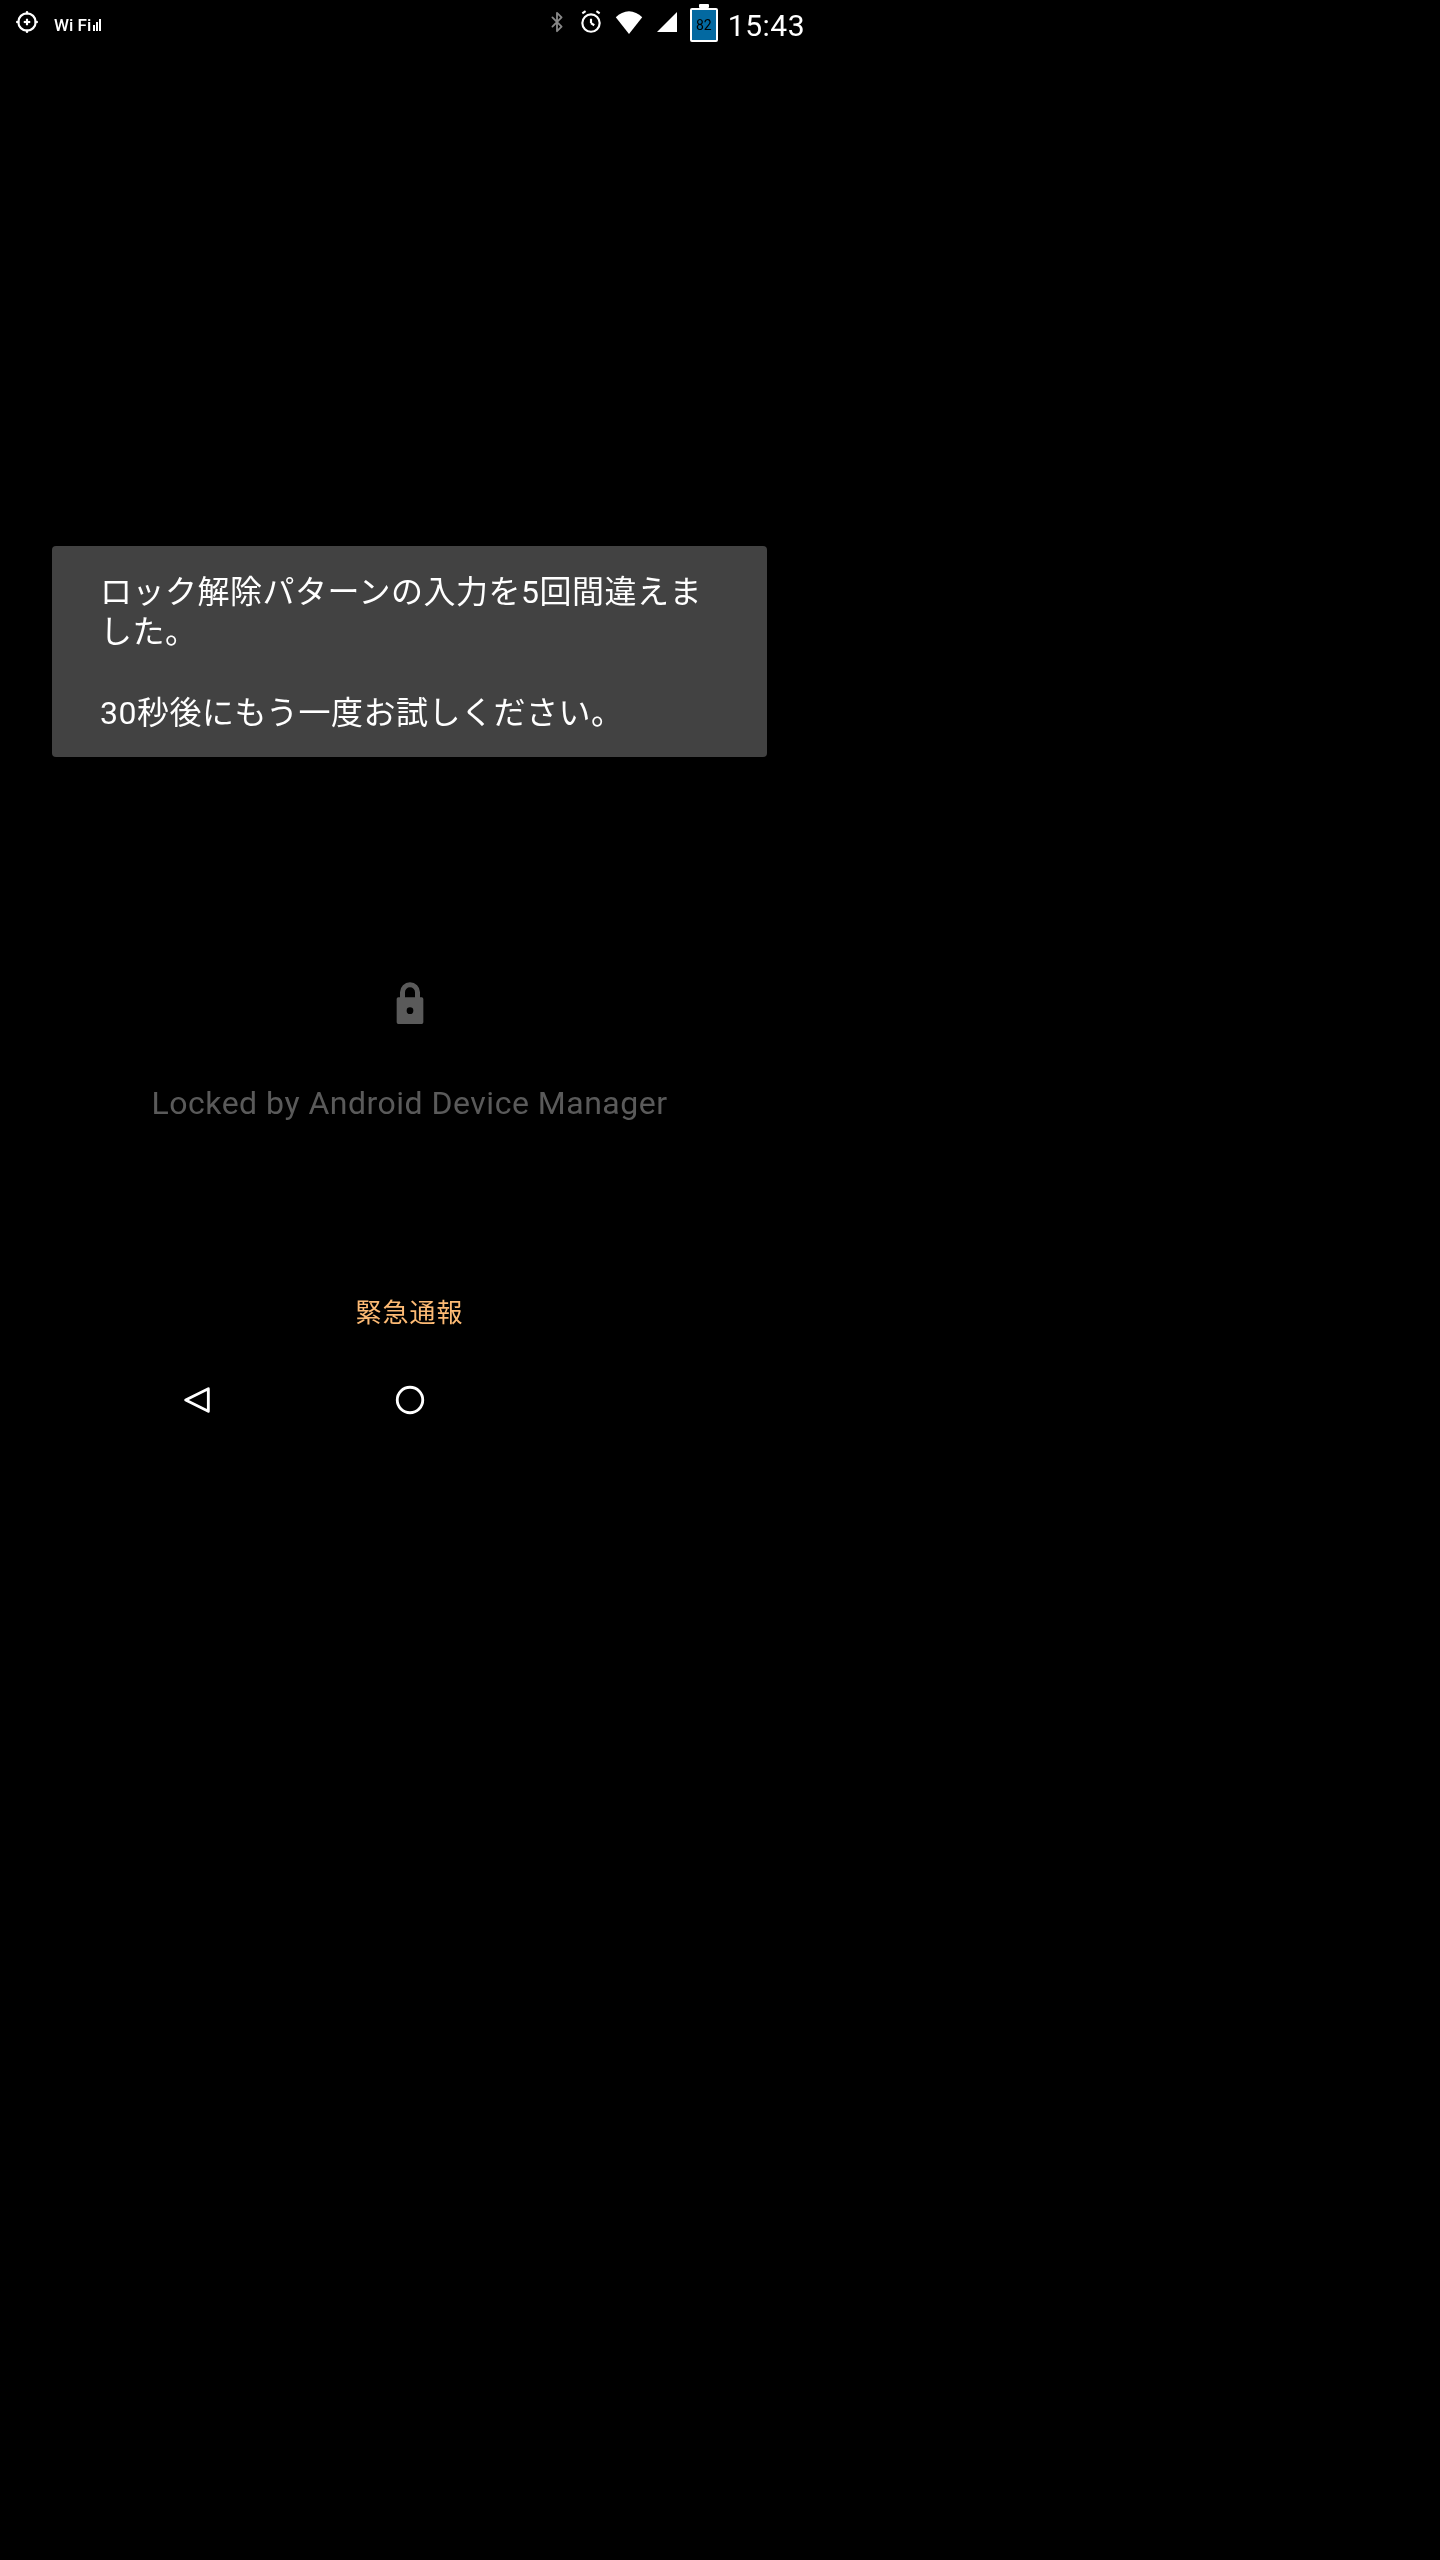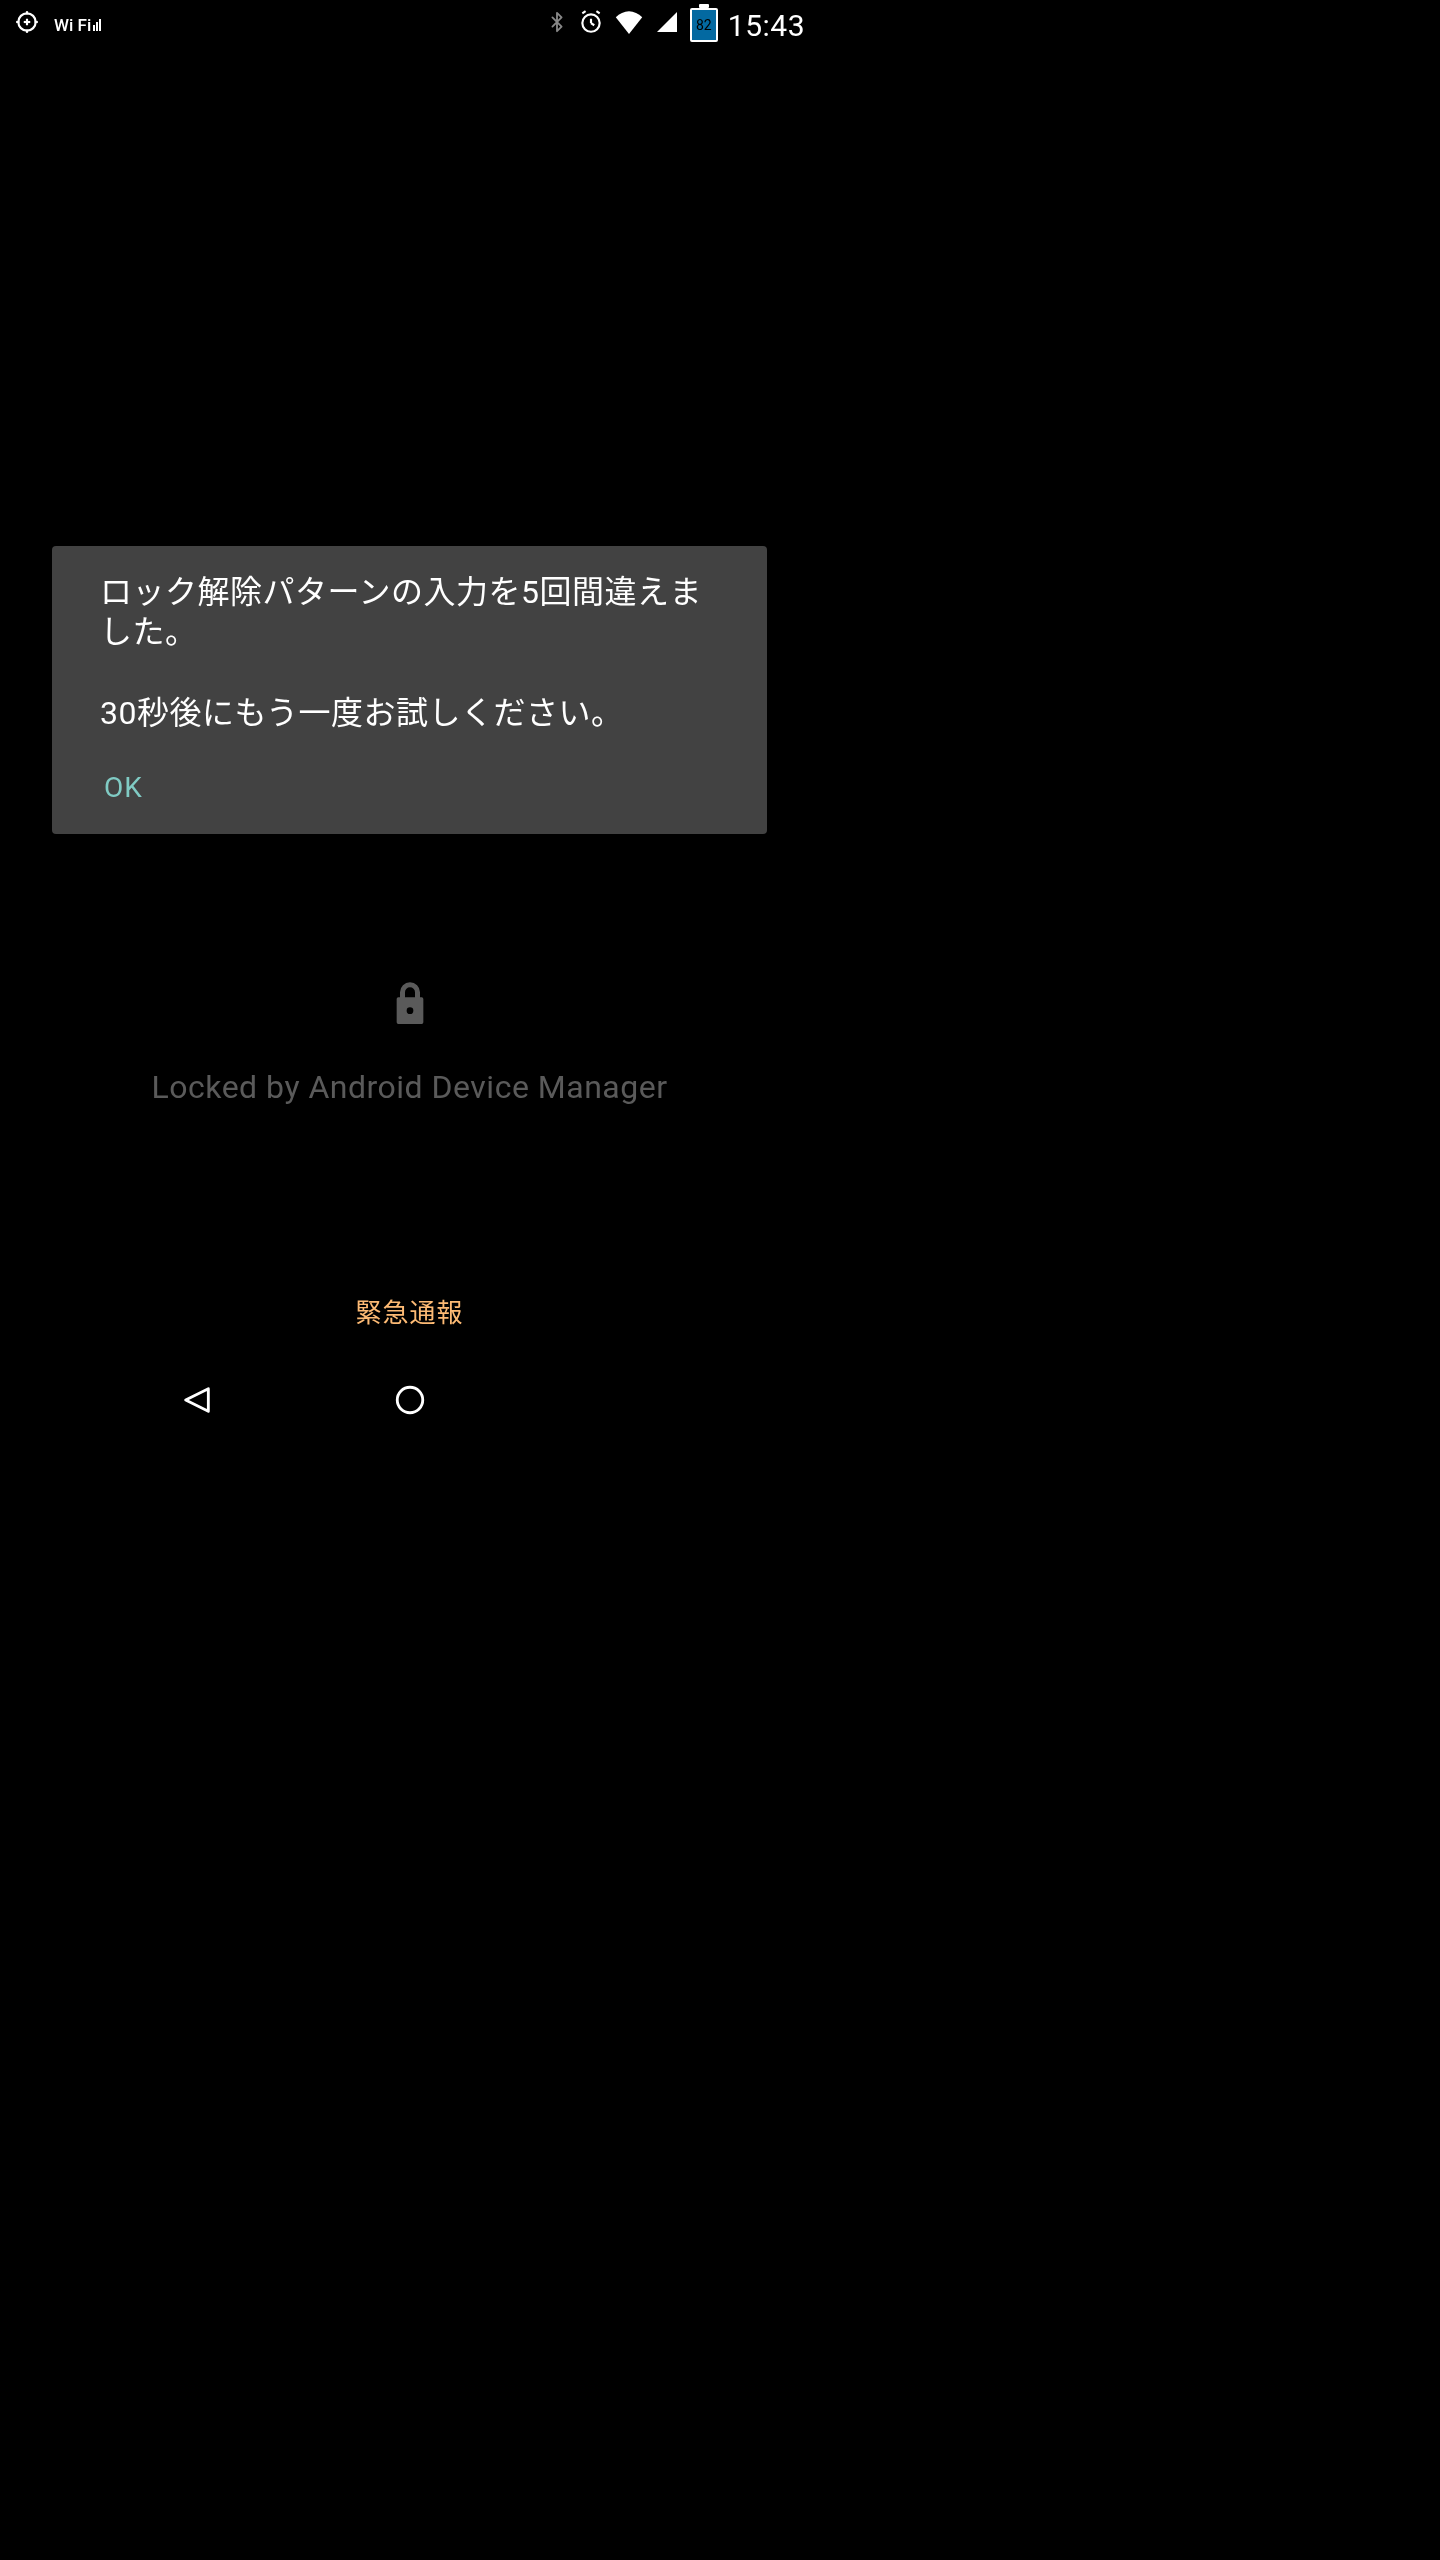--- a/index.html
+++ b/index.html
@@ -113,21 +113,21 @@
 
   
   .locked-content{
     position:absolute;
     top:980px;
     left:0;right:0;
     text-align:center;
     color:#5A5A5A;
   }
   .locked-text{
-    margin-top:36px;
+    margin-top:52px;
     font-size:32px;
     letter-spacing:0.5px;
   }
   .emergency{
     position:absolute;
     left:0;right:0;
     top:1292px;
     text-align:center;
     color:#fdba74;
     font-size:26px;
@@ -220,23 +220,20 @@
 </div>
 
 <div class="emergency">
   <span>緊急通報</span>
 </div>
 
 <div class="dialog">
   <div class="dialog-message">ロック解除パターンの入力を5回間違えました。
 
 30秒後にもう一度お試しください。</div>
-  <div class="dialog-actions">
-    <button class="dialog-ok">OK</button>
-  </div>
 </div>
 
 <div class="nav-bar">
   <div class="nav-btn">
     <svg width="34" height="34" viewBox="0 0 24 24" fill="none" stroke="#fff" stroke-width="2" stroke-linejoin="round" stroke-linecap="round">
       <path d="M20 4L4 12l16 8V4z"></path>
     </svg>
   </div>
   <div class="nav-btn">
     <svg width="34" height="34" viewBox="0 0 24 24" fill="none" stroke="#fff" stroke-width="2">

